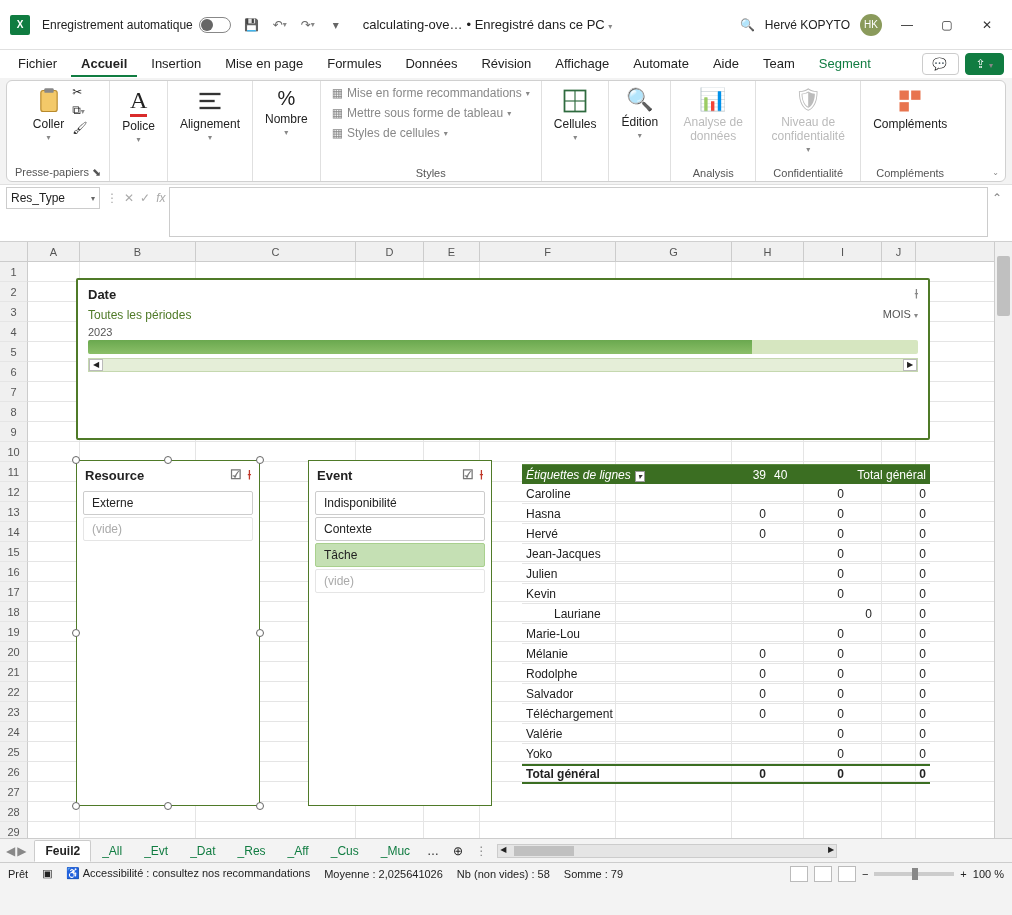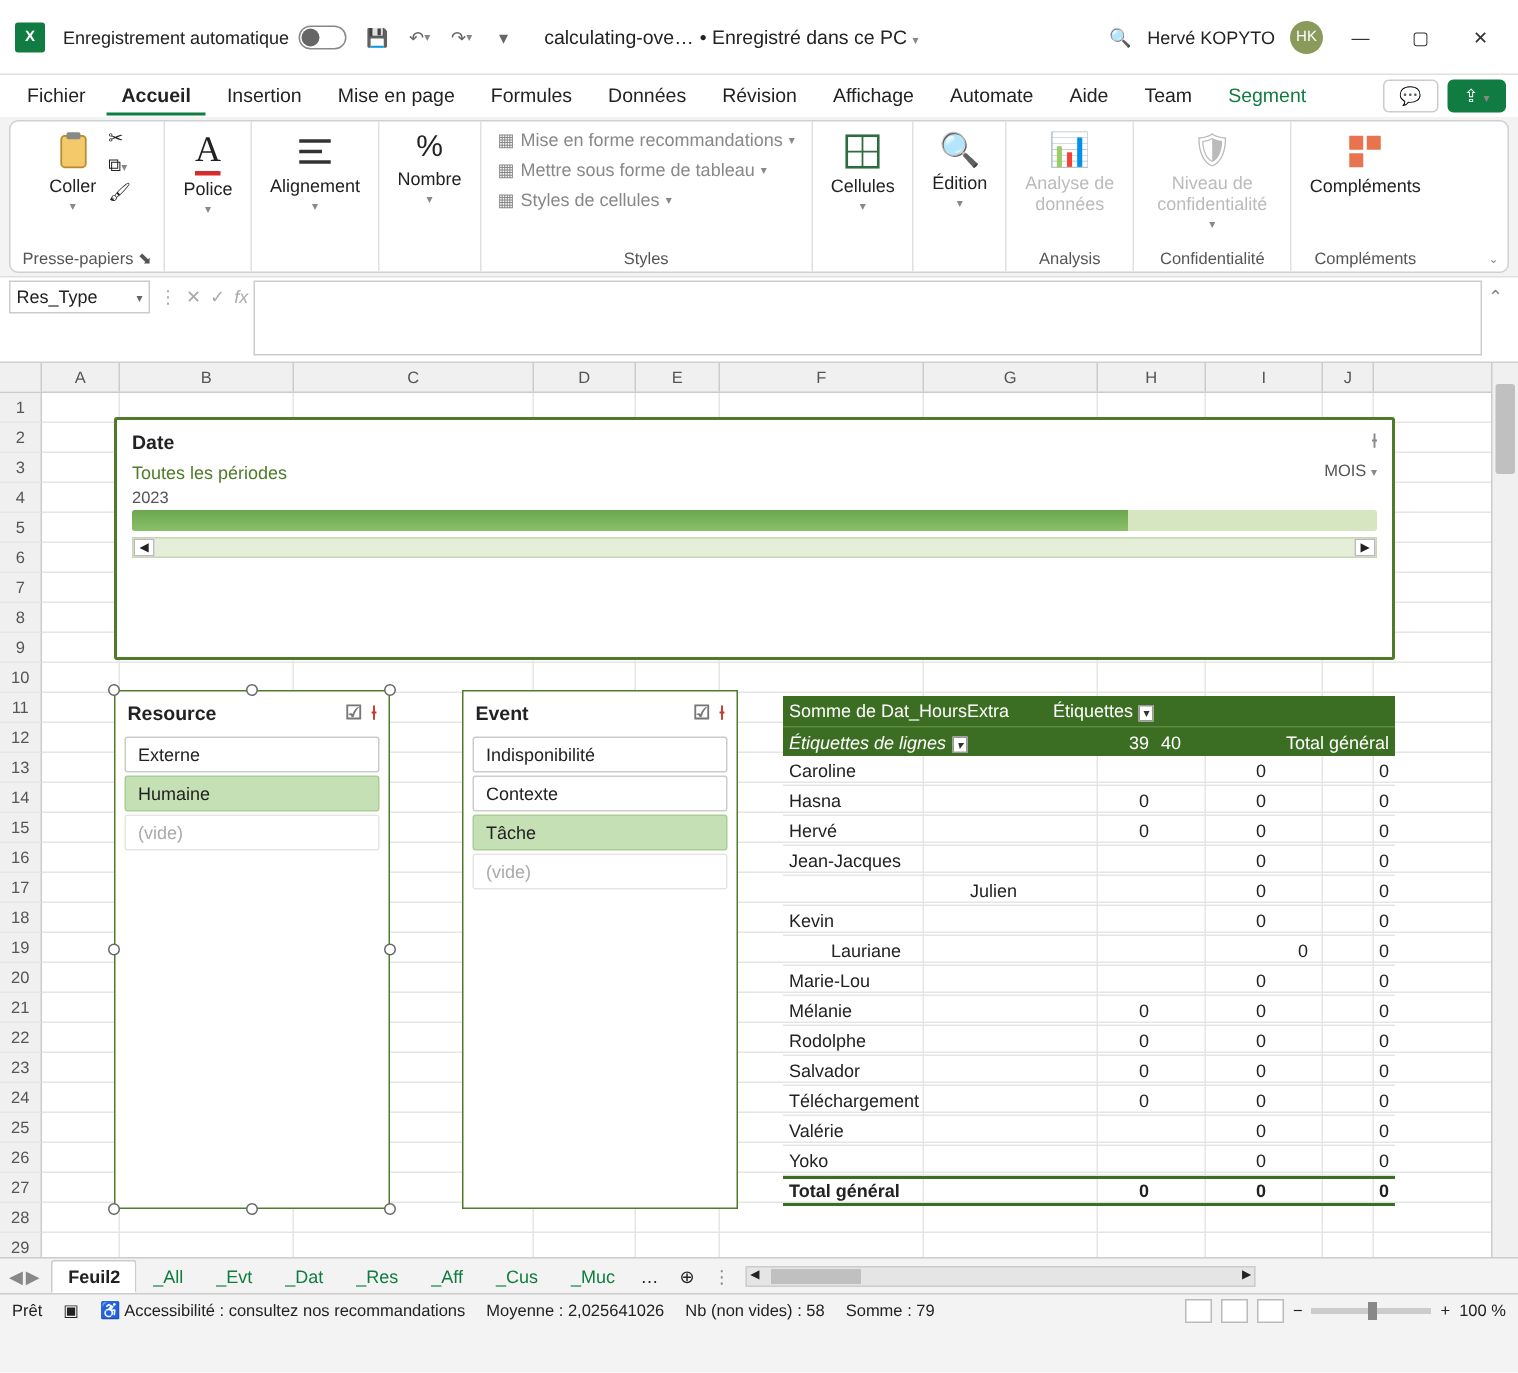--- a/index.html
+++ b/index.html
@@ -706,43 +706,38 @@
       <div class="sel-handle" style="top:50%;left:-5px;margin-top:-4px;"></div>
         <div class="sel-handle" style="top:50%;right:-5px;margin-top:-4px;"></div>
       <div class="slicer-hdr">
         <span>Resource</span>
         <span class="ic">
             <span>☑</span>
             <span style="color:#c0392b;">⟊</span>
           </span>
       </div>
       <div class="slicer-item">Externe</div>
-      <div class="slicer-item sel">Humaine</div>
       <div class="slicer-item empty">(vide)</div>
     </div>
 
     <div class="slicer" style="left:308px;top:218px;width:184px;height:346px;">
       <div class="slicer-hdr">
         <span>Event</span>
         <span class="ic">
             <span>☑</span>
             <span style="color:#c0392b;">⟊</span>
           </span>
       </div>
       <div class="slicer-item">Indisponibilité</div>
       <div class="slicer-item">Contexte</div>
       <div class="slicer-item sel">Tâche</div>
       <div class="slicer-item empty">(vide)</div>
     </div>
 
     <div class="pivot" style="left:522px;top:222px;width:408px;">
-      <div class="pivot-hdr">
-        <div style="width:176px;">Somme de Dat_HoursExtra</div>
-        <div style="flex:1;"><span>Étiquettes</span><span class="dd-btn">▾</span></div>
-      </div>
       <div class="pivot-sub">
         <div style="width:160px;padding:0 4px;font-style:italic;"><span>Étiquettes de lignes</span><span class="dd-btn">▾</span></div>
         <div style="width:88px;text-align:right;padding:0 4px;">39</div>
         <div style="width:78px;text-align:left;padding:0 4px;">40</div>
         <div style="flex:1;text-align:right;padding:0 4px;white-space:nowrap;overflow:hidden;">Total général</div>
       </div>
       <div id="pivotbody">
           <div class="pivot-row">
             <div style="width: 160px;">Caroline</div>
             <div style="width: 88px; text-align: right;"></div>
@@ -761,21 +756,21 @@
             <div style="width: 78px; text-align: right;">0</div>
             <div style="width: auto; flex: 1 1 0%; text-align: right;">0</div>
           </div>
           <div class="pivot-row">
             <div style="width: 160px;">Jean-Jacques</div>
             <div style="width: 88px; text-align: right;"></div>
             <div style="width: 78px; text-align: right;">0</div>
             <div style="width: auto; flex: 1 1 0%; text-align: right;">0</div>
           </div>
           <div class="pivot-row">
-            <div style="width: 160px; text-align: right;">Julien</div>
+            <div style="width: 160px;">Julien</div>
             <div style="width: 88px; text-align: right;"></div>
             <div style="width: 78px; text-align: right;">0</div>
             <div style="width: auto; flex: 1 1 0%; text-align: right;">0</div>
           </div>
           <div class="pivot-row">
             <div style="width: 160px;">Kevin</div>
             <div style="width: 88px; text-align: right;"></div>
             <div style="width: 78px; text-align: right;">0</div>
             <div style="width: auto; flex: 1 1 0%; text-align: right;">0</div>
           </div>

